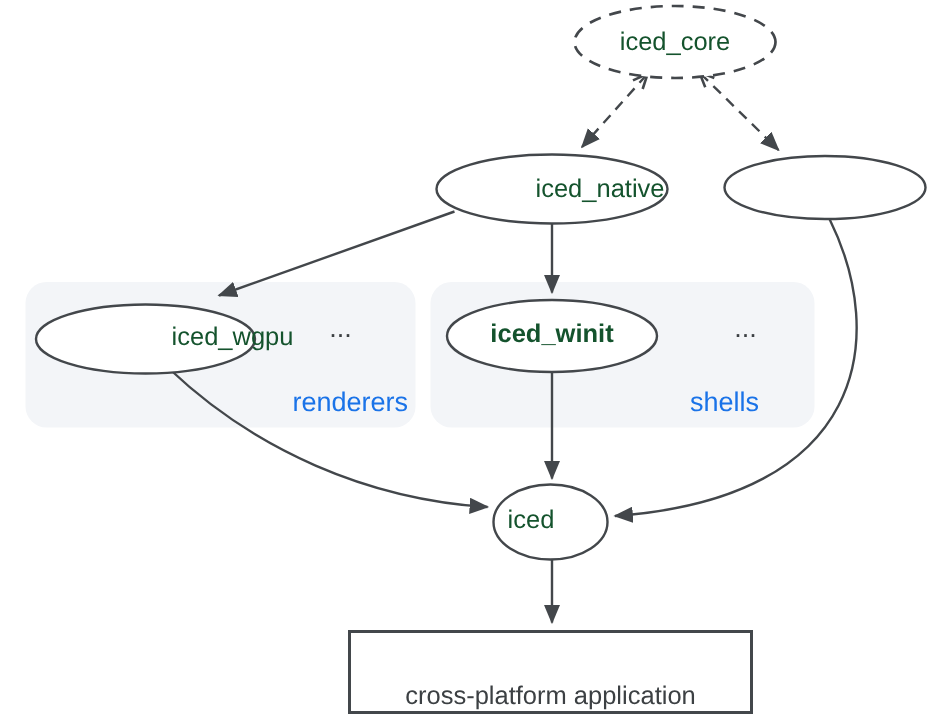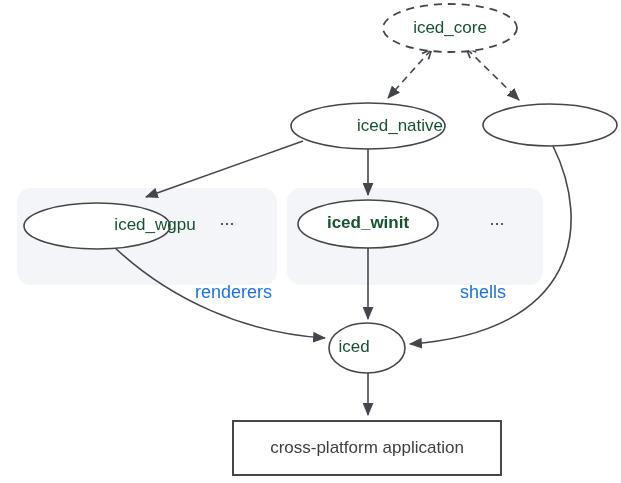--- a/index.html
+++ b/index.html
@@ -32,35 +32,34 @@
     font-size:18px;
     color:#3c4043;
     z-index:3;
   }
   .group-label{
     position:absolute;
     font-size:18px;
     color:#1a73e8;
     white-space:nowrap;
     z-index:3;
-    margin-top:24px;
   }
   #renderers-label{right:349px;top:258px;}
   #shells-label{right:115px;top:258px;}
   #edge-layer{
     position:absolute;left:0;top:0;
     z-index:2;
   }
   #app-rect{
     position:absolute;
     left:232px;top:420px;width:270px;height:56px;
     box-sizing:border-box;
     border:2px solid #43474b;
     background:#ffffff;
-    display:flex;align-items:center;justify-content:center;
+    display:flex;align-items:flex-end;justify-content:center;
     font-size:17px;
     z-index:1;
   }
 </style>
 </head>
 <body>
 
 <div id="canvas">
 
   <div class="group-box" id="renderers-box"></div>

